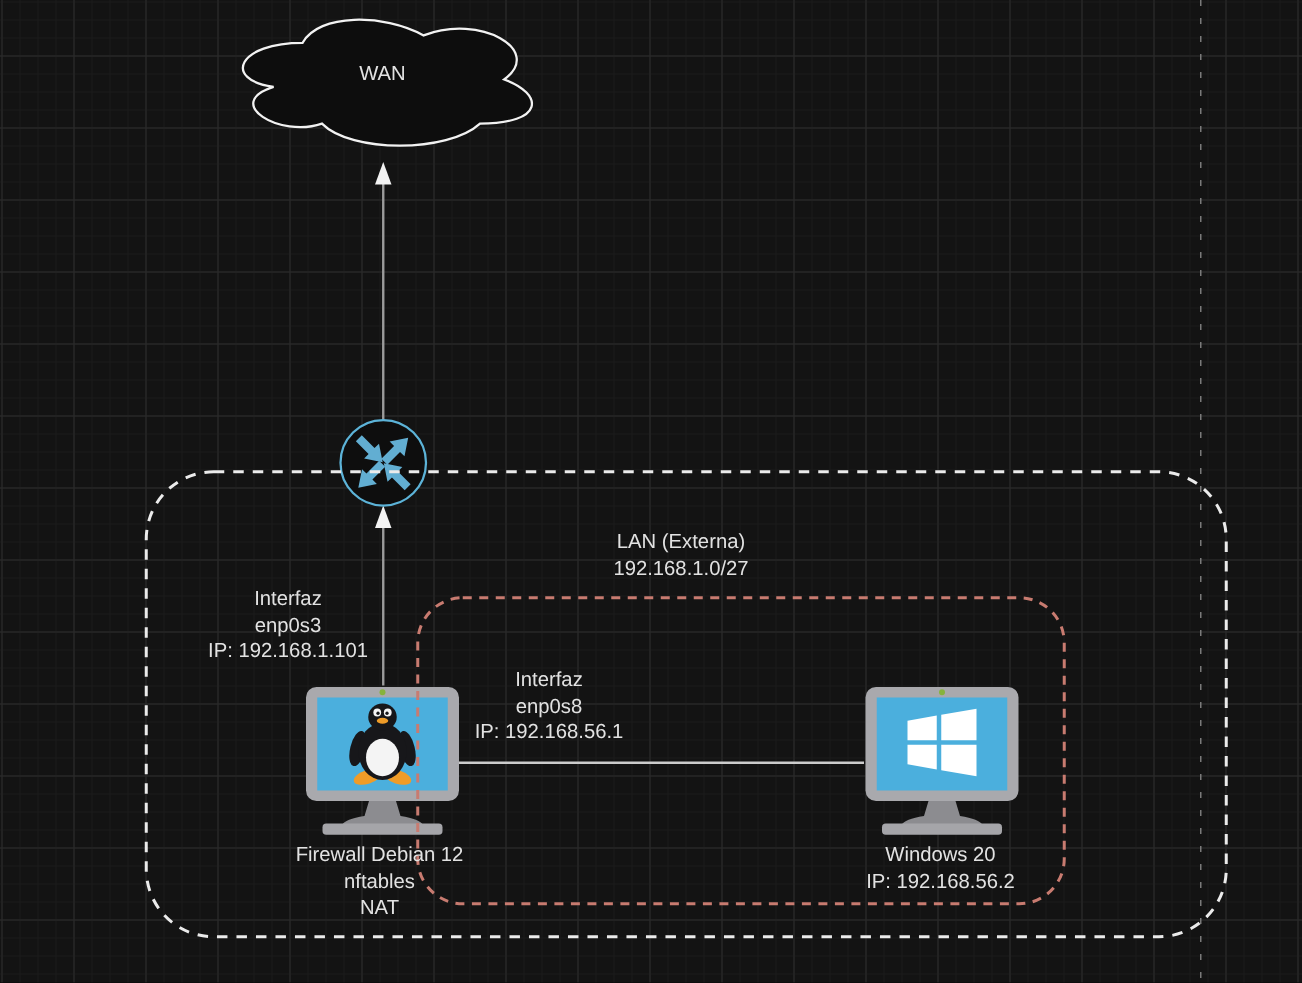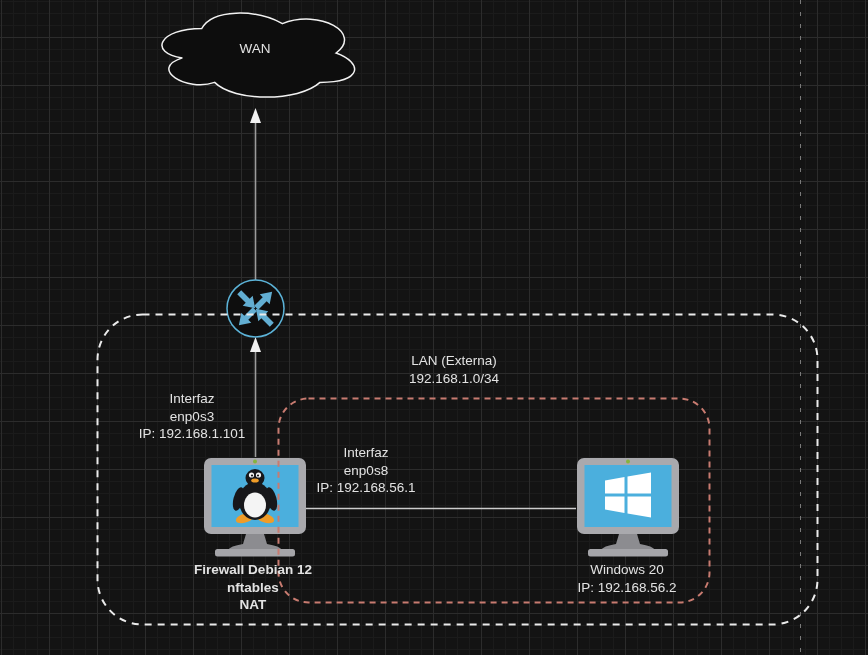--- a/index.html
+++ b/index.html
@@ -112,37 +112,37 @@
   </svg>
 
   <svg id="boundaries-layer" class="layer" width="868" height="655">
     <line x1="800.5" y1="0" x2="800.5" y2="655" stroke="#7a7a7a" stroke-width="1" stroke-dasharray="4 8"></line>
     <rect x="97.5" y="314.5" width="720" height="310" rx="45" fill="none" stroke="#ebebeb" stroke-width="2" stroke-dasharray="7 6"></rect>
     <rect x="278.5" y="398.5" width="431" height="204" rx="30" fill="none" stroke="#c87b70" stroke-width="2" stroke-dasharray="6 5"></rect>
   </svg>
 
   <div class="lbl" style="left:454px;top:338px;margin-top:14px;">
     <div>LAN (Externa)</div>
-    <div>192.168.1.0/34</div>
+    <div>192.168.1.0/27</div>
   </div>
 
 
   <div class="lbl" style="left:192px;top:390px;">
     <div>Interfaz</div>
     <div>enp0s3</div>
     <div>IP: 192.168.1.101</div>
   </div>
 
   <div class="lbl" style="left:366px;top:444px;">
     <div>Interfaz</div>
     <div>enp0s8</div>
     <div>IP: 192.168.56.1</div>
   </div>
 
-  <div class="lbl" style="left:253px;top:561px;font-weight:bold;">
+  <div class="lbl" style="left:253px;top:561px;">
     <div>Firewall Debian 12</div>
     <div>nftables</div>
     <div>NAT</div>
   </div>
 
   <div class="lbl" style="left:627px;top:561px;">
     <div>Windows 20</div>
     <div>IP: 192.168.56.2</div>
   </div>
 

